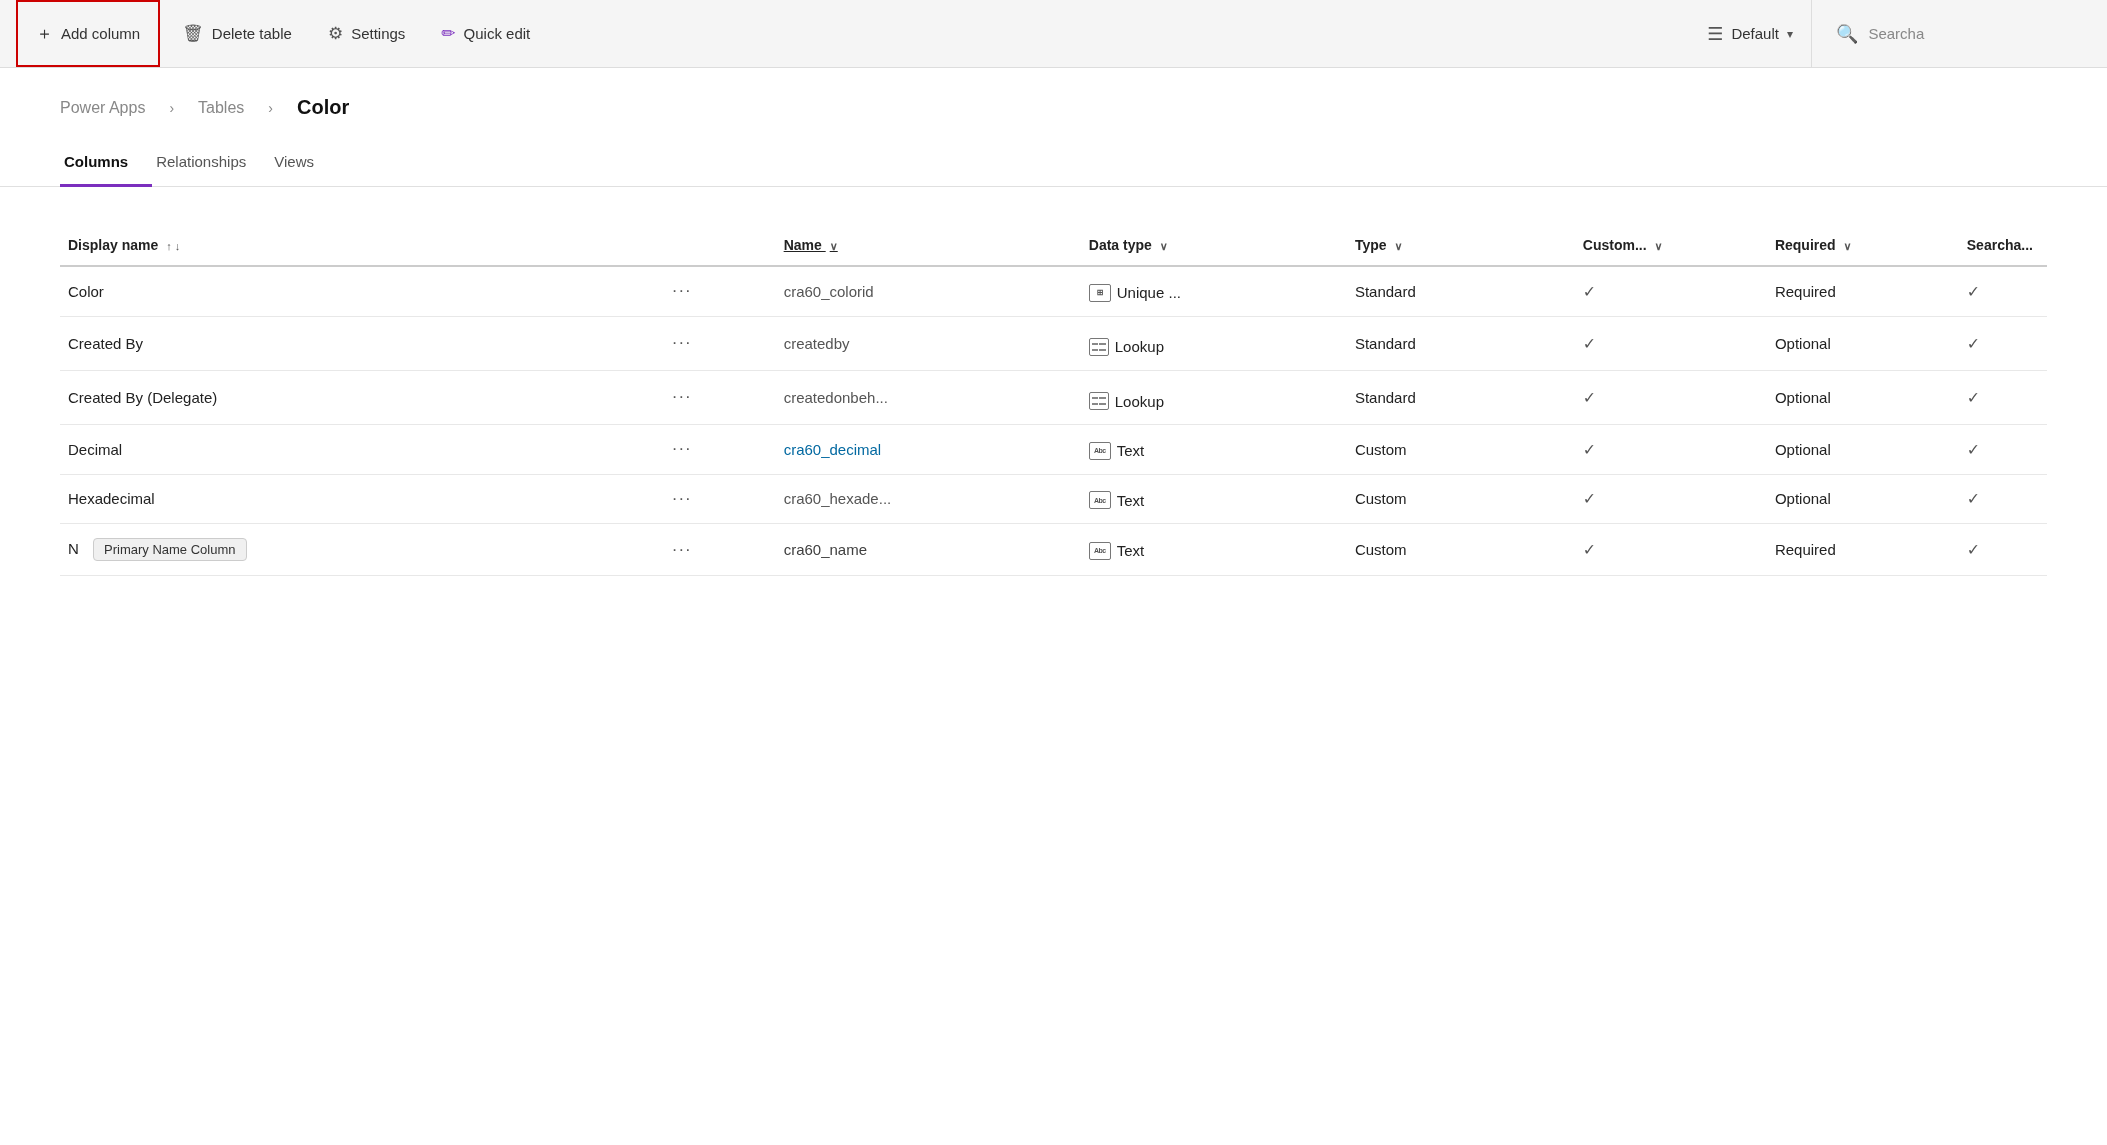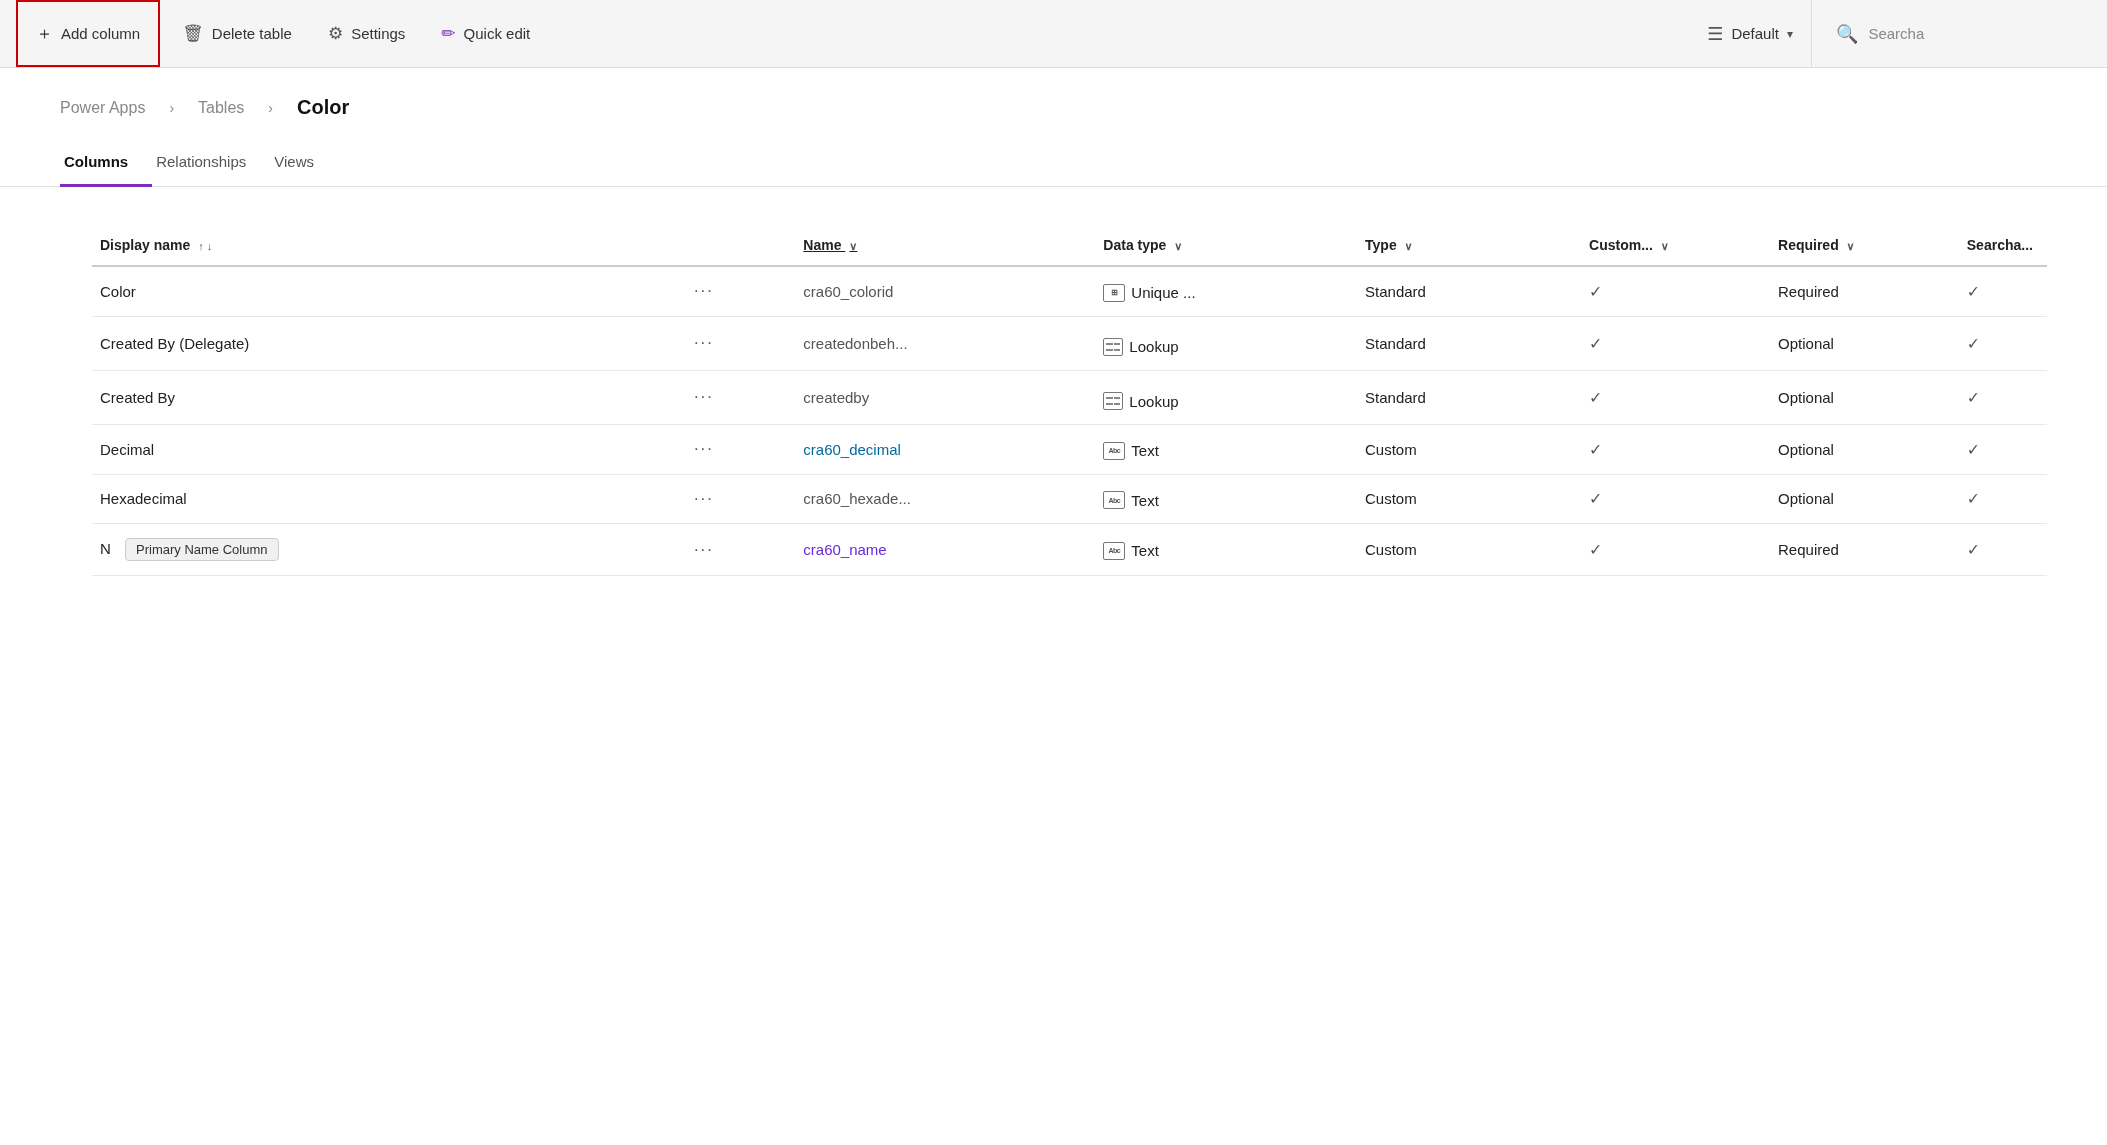--- a/index.html
+++ b/index.html
@@ -108,21 +108,20 @@
     .tab.active {
       color: #111;
       border-bottom: 3px solid #7B2FBE;
       font-weight: 600;
     }
 
     
     .table-container {
       padding: 40px 60px 0 60px;
       overflow-x: auto;
-      margin-left: 32px;
     }
 
     table {
       width: 100%;
       border-collapse: collapse;
       min-width: 900px;
     }
     thead tr {
       border-bottom: 2px solid #ccc;
     }
@@ -316,51 +315,51 @@
           <td>Standard</td>
           <td>
     <span class="check-icon">✓</span>
   </td>
           <td>Required</td>
           <td>
     <span class="check-icon">✓</span>
   </td>
         </tr>
         <tr>
+          <td style="font-weight:400;"><span>Created By</span></td>
+          <td style="padding:0 4px;">
+    <button class="more-btn">···</button>
+  </td>
+          <td style="color:#555;">createdby</td>
+          <td>
+    <span class="data-type-icon">
+      <span class="type-icon-box" style="border:1.5px solid #777;display:inline-grid;grid-template-columns:1fr 1fr;gap:1px;padding:2px;width:20px;height:18px;">
+      <span style="border:1px solid #888;display:block;"></span>
+      <span style="border:1px solid #888;display:block;"></span>
+      <span style="border:1px solid #888;display:block;"></span>
+      <span style="border:1px solid #888;display:block;"></span>
+    </span>
+      <span>Lookup</span>
+    </span>
+  </td>
+          <td>Standard</td>
+          <td>
+    <span class="check-icon">✓</span>
+  </td>
+          <td>Optional</td>
+          <td>
+    <span class="check-icon">✓</span>
+  </td>
+        </tr>
+        <tr>
           <td style="font-weight:400;"><span>Created By (Delegate)</span></td>
           <td style="padding:0 4px;">
     <button class="more-btn">···</button>
   </td>
           <td style="color:#555;">createdonbeh...</td>
-          <td>
-    <span class="data-type-icon">
-      <span class="type-icon-box" style="border:1.5px solid #777;display:inline-grid;grid-template-columns:1fr 1fr;gap:1px;padding:2px;width:20px;height:18px;">
-      <span style="border:1px solid #888;display:block;"></span>
-      <span style="border:1px solid #888;display:block;"></span>
-      <span style="border:1px solid #888;display:block;"></span>
-      <span style="border:1px solid #888;display:block;"></span>
-    </span>
-      <span>Lookup</span>
-    </span>
-  </td>
-          <td>Standard</td>
-          <td>
-    <span class="check-icon">✓</span>
-  </td>
-          <td>Optional</td>
-          <td>
-    <span class="check-icon">✓</span>
-  </td>
-        </tr>
-        <tr>
-          <td style="font-weight:400;"><span>Created By</span></td>
-          <td style="padding:0 4px;">
-    <button class="more-btn">···</button>
-  </td>
-          <td style="color:#555;">createdby</td>
           <td>
     <span class="data-type-icon">
       <span class="type-icon-box" style="border:1.5px solid #777;display:inline-grid;grid-template-columns:1fr 1fr;gap:1px;padding:2px;width:20px;height:18px;">
       <span style="border:1px solid #888;display:block;"></span>
       <span style="border:1px solid #888;display:block;"></span>
       <span style="border:1px solid #888;display:block;"></span>
       <span style="border:1px solid #888;display:block;"></span>
     </span>
       <span>Lookup</span>
     </span>
@@ -414,21 +413,21 @@
           <td>Optional</td>
           <td>
     <span class="check-icon">✓</span>
   </td>
         </tr>
         <tr>
           <td style="font-weight:400;"><span>N</span> <span class="badge-primary">Primary Name Column</span></td>
           <td style="padding:0 4px;">
     <button class="more-btn">···</button>
   </td>
-          <td style="color:#6d28d9;">cra60_name</td>
+          <td style="color:#404040;">cra60_name</td>
           <td>
     <span class="data-type-icon">
       <span class="type-icon-box" style="border:1.5px solid #777;font-size:7px;font-weight:700;padding:1px 2px;letter-spacing:-0.5px;">Abc</span>
       <span>Text</span>
     </span>
   </td>
           <td>Custom</td>
           <td>
     <span class="check-icon">✓</span>
   </td>

